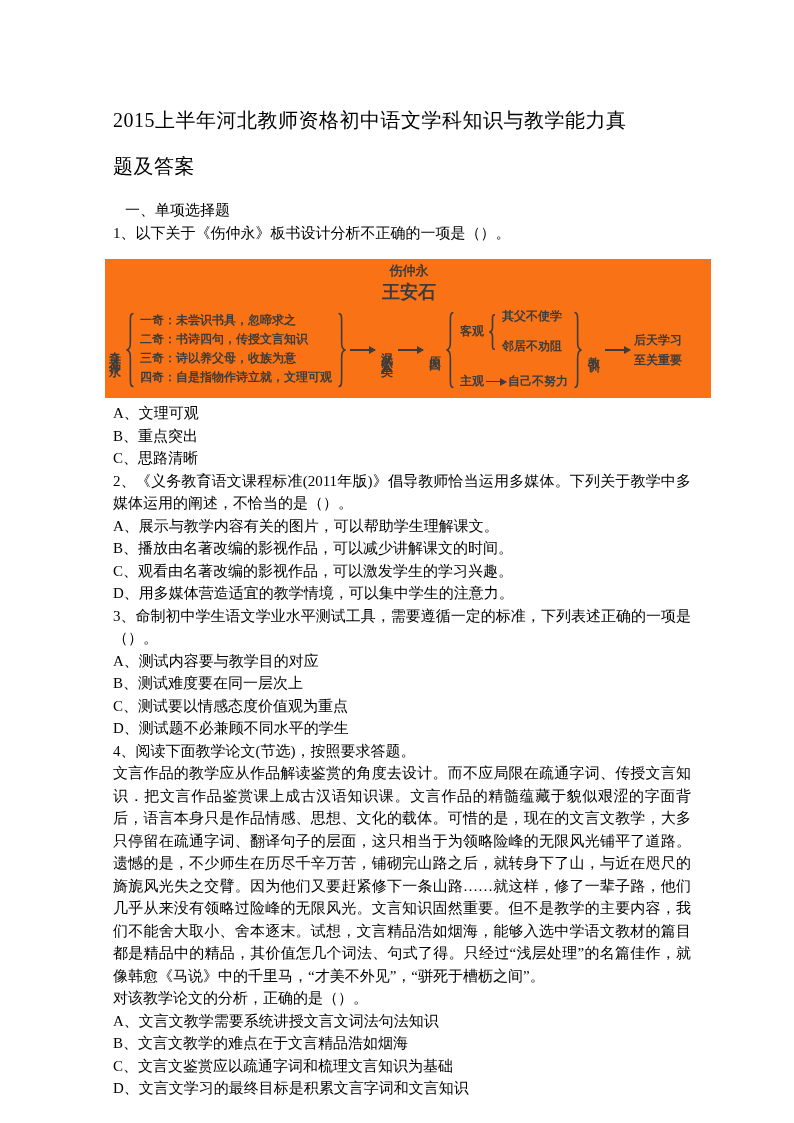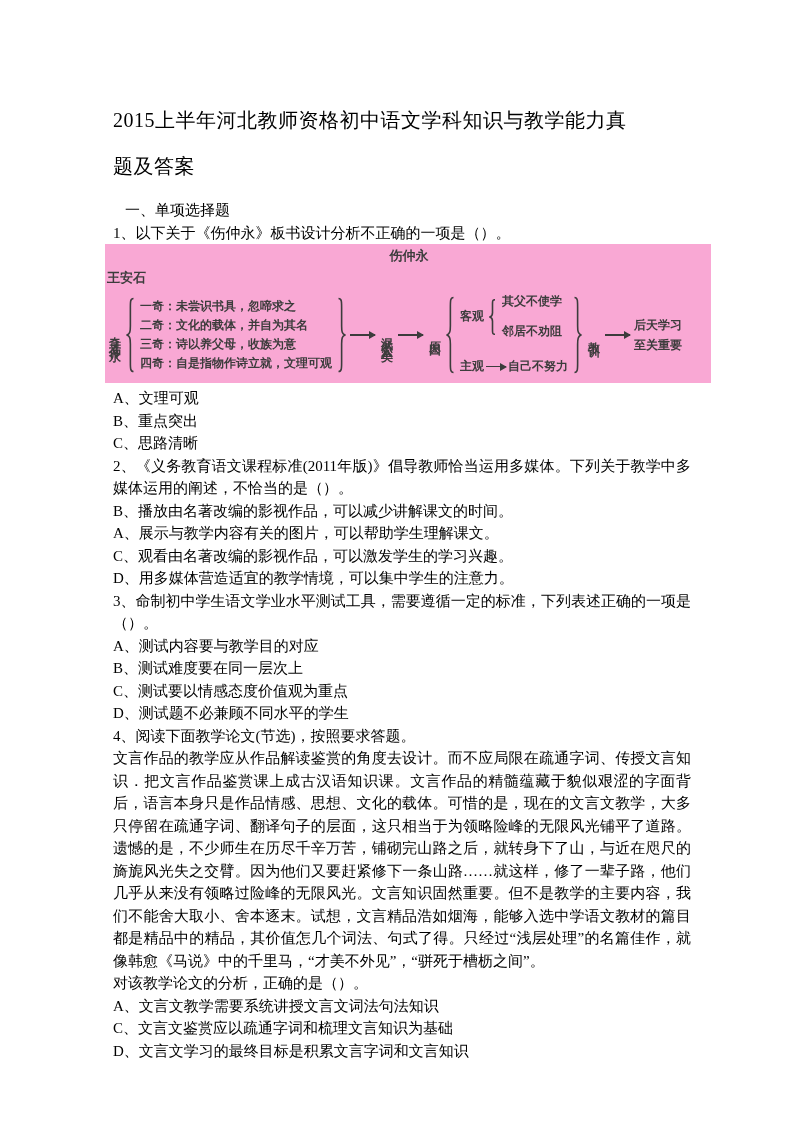--- a/index.html
+++ b/index.html
@@ -17,33 +17,33 @@
   .doc-title {
     font-size: 20px; font-weight: 400; line-height: 46px;
     letter-spacing: 0.5px; margin: 0 0 10px 0;
   }
   .section-heading { font-size: 15px; line-height: 22.5px; padding-left: 12px; }
   .para { font-size: 15px; line-height: 22.5px; text-align: justify; }
   .opt  { font-size: 15px; line-height: 22.5px; }
 
   
   .board-diagram {
-    width: 606px; margin: 0 0 4px -8px; padding: 2px 0 8px 2px;
-    background: #f9a8d4;
+    width: 606px; margin: 15px 0 4px -8px; padding: 2px 0 8px 2px;
+    background: #f97316;
     color: #3c3c3c; font-weight: bold; font-size: 12px;
   }
   .bd-title  { text-align: center; font-size: 13px; line-height: 20px; }
-  .bd-author { text-align: left; font-size: 13px; line-height: 23px; margin-bottom: 6px; font-family: Liberation Serif, serif; }
+  .bd-author { text-align: center; font-size: 18px; line-height: 23px; margin-bottom: 6px; font-family: Liberation Serif, serif; }
   .bd-row { display: flex; align-items: center; gap: 4px; }
   .vlabel {
     writing-mode: vertical-rl; text-orientation: upright;
     letter-spacing: 3px; line-height: 15px; white-space: nowrap; flex: none;
   }
   .wonders { display: flex; flex-direction: column; gap: 6px; flex: none; }
-  .wonders .w-item { line-height: 13px; white-space: nowrap; }
+  .wonders .w-item { line-height: 13px; white-space: nowrap; font-family: Liberation Mono, monospace; }
   .brace { flex: none; display: block; }
   .brace.flip { transform: scaleX(-1); }
   .arrow { position: relative; width: 25px; height: 1.6px; background: #3c3c3c; flex: none; }
   .arrow::after {
     content: ""; position: absolute; right: -1px; top: 50%; transform: translateY(-50%);
     width: 0; height: 0;
     border-left: 7px solid #3c3c3c;
     border-top: 4px solid transparent; border-bottom: 4px solid transparent;
   }
   .arrow.short { width: 20px; }
@@ -77,21 +77,21 @@
       <div class="bd-row">
 
         <div class="vlabel">奇才方仲永</div>
 
         <svg class="brace" width="10" height="76" viewBox="0 0 16 100" preserveAspectRatio="none">
           <path d="M12 2 C7 2 7 6 7 14 L7 38 C7 46 6 48 2 50 C6 52 7 54 7 62 L7 86 C7 94 7 98 12 98" fill="none" stroke="#3c3c3c" stroke-width="1.6" vector-effect="non-scaling-stroke"></path>
         </svg>
 
         <div class="wonders">
           <div class="w-item">一奇：未尝识书具，忽啼求之</div>
-          <div class="w-item">二奇：文化的载体，并自为其名</div>
+          <div class="w-item">二奇：书诗四句，传授文言知识</div>
           <div class="w-item">三奇：诗以养父母，收族为意</div>
           <div class="w-item">四奇：自是指物作诗立就，文理可观</div>
         </div>
 
         <svg class="brace flip" width="10" height="76" viewBox="0 0 16 100" preserveAspectRatio="none">
           <path d="M12 2 C7 2 7 6 7 14 L7 38 C7 46 6 48 2 50 C6 52 7 54 7 62 L7 86 C7 94 7 98 12 98" fill="none" stroke="#3c3c3c" stroke-width="1.6" vector-effect="non-scaling-stroke"></path>
         </svg>
 
         <div class="arrow"></div>
 
@@ -137,32 +137,33 @@
         </div>
 
       </div>
     </div>
 
     <div class="opt">A、文理可观</div>
     <div class="opt">B、重点突出</div>
     <div class="opt">C、思路清晰</div>
 
     <div class="para">2、《义务教育语文课程标准(2011年版)》倡导教师恰当运用多媒体。下列关于教学中多媒体运用的阐述，不恰当的是（）。</div>
+    <div class="opt">A、展示与教学内容有关的图片，可以帮助学生理解课文。</div>
     <div class="opt">B、播放由名著改编的影视作品，可以减少讲解课文的时间。</div>
-    <div class="opt">A、展示与教学内容有关的图片，可以帮助学生理解课文。</div>
     <div class="opt">C、观看由名著改编的影视作品，可以激发学生的学习兴趣。</div>
     <div class="opt">D、用多媒体营造适宜的教学情境，可以集中学生的注意力。</div>
 
     <div class="para">3、命制初中学生语文学业水平测试工具，需要遵循一定的标准，下列表述正确的一项是（）。</div>
     <div class="opt">A、测试内容要与教学目的对应</div>
     <div class="opt">B、测试难度要在同一层次上</div>
     <div class="opt">C、测试要以情感态度价值观为重点</div>
     <div class="opt">D、测试题不必兼顾不同水平的学生</div>
 
     <div class="para">4、阅读下面教学论文(节选)，按照要求答题。</div>
     <div class="para">文言作品的教学应从作品解读鉴赏的角度去设计。而不应局限在疏通字词、传授文言知识．把文言作品鉴赏课上成古汉语知识课。文言作品的精髓蕴藏于貌似艰涩的字面背后，语言本身只是作品情感、思想、文化的载体。可惜的是，现在的文言文教学，大多只停留在疏通字词、翻译句子的层面，这只相当于为领略险峰的无限风光铺平了道路。遗憾的是，不少师生在历尽千辛万苦，铺砌完山路之后，就转身下了山，与近在咫尺的旖旎风光失之交臂。因为他们又要赶紧修下一条山路……就这样，修了一辈子路，他们几乎从来没有领略过险峰的无限风光。文言知识固然重要。但不是教学的主要内容，我们不能舍大取小、舍本逐末。试想，文言精品浩如烟海，能够入选中学语文教材的篇目都是精品中的精品，其价值怎几个词法、句式了得。只经过“浅层处理”的名篇佳作，就像韩愈《马说》中的千里马，“才美不外见”，“骈死于槽枥之间”。</div>
     <div class="para">对该教学论文的分析，正确的是（）。</div>
     <div class="opt">A、文言文教学需要系统讲授文言文词法句法知识</div>
+    <div class="opt">B、文言文教学的难点在于文言精品浩如烟海</div>
     <div class="opt">C、文言文鉴赏应以疏通字词和梳理文言知识为基础</div>
     <div class="opt">D、文言文学习的最终目标是积累文言字词和文言知识</div>
 
   </div>
 </div>
 
 </body></html>

